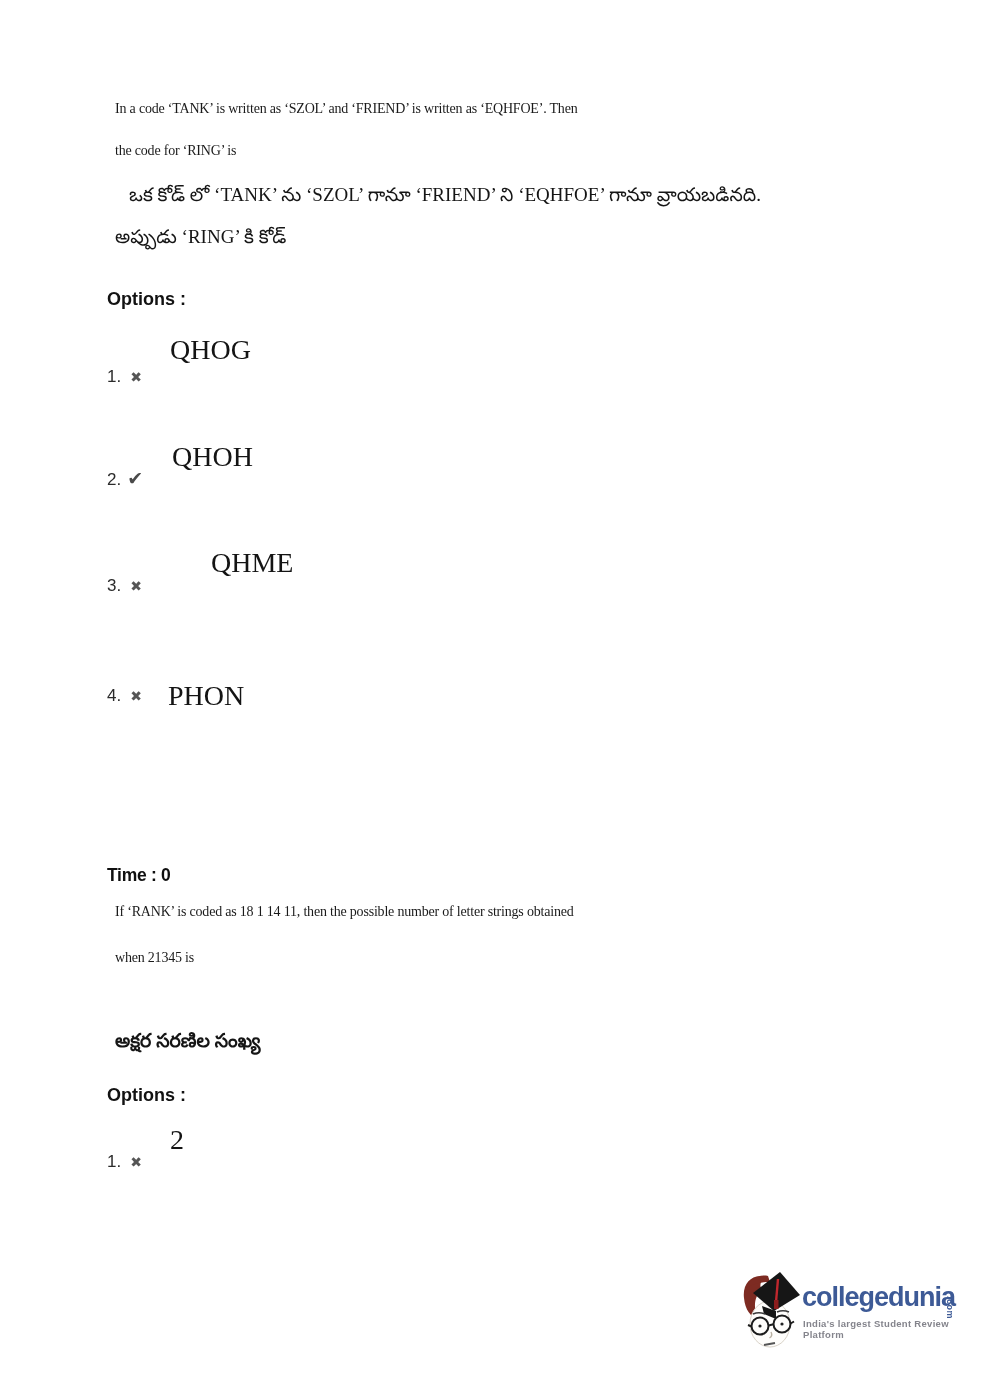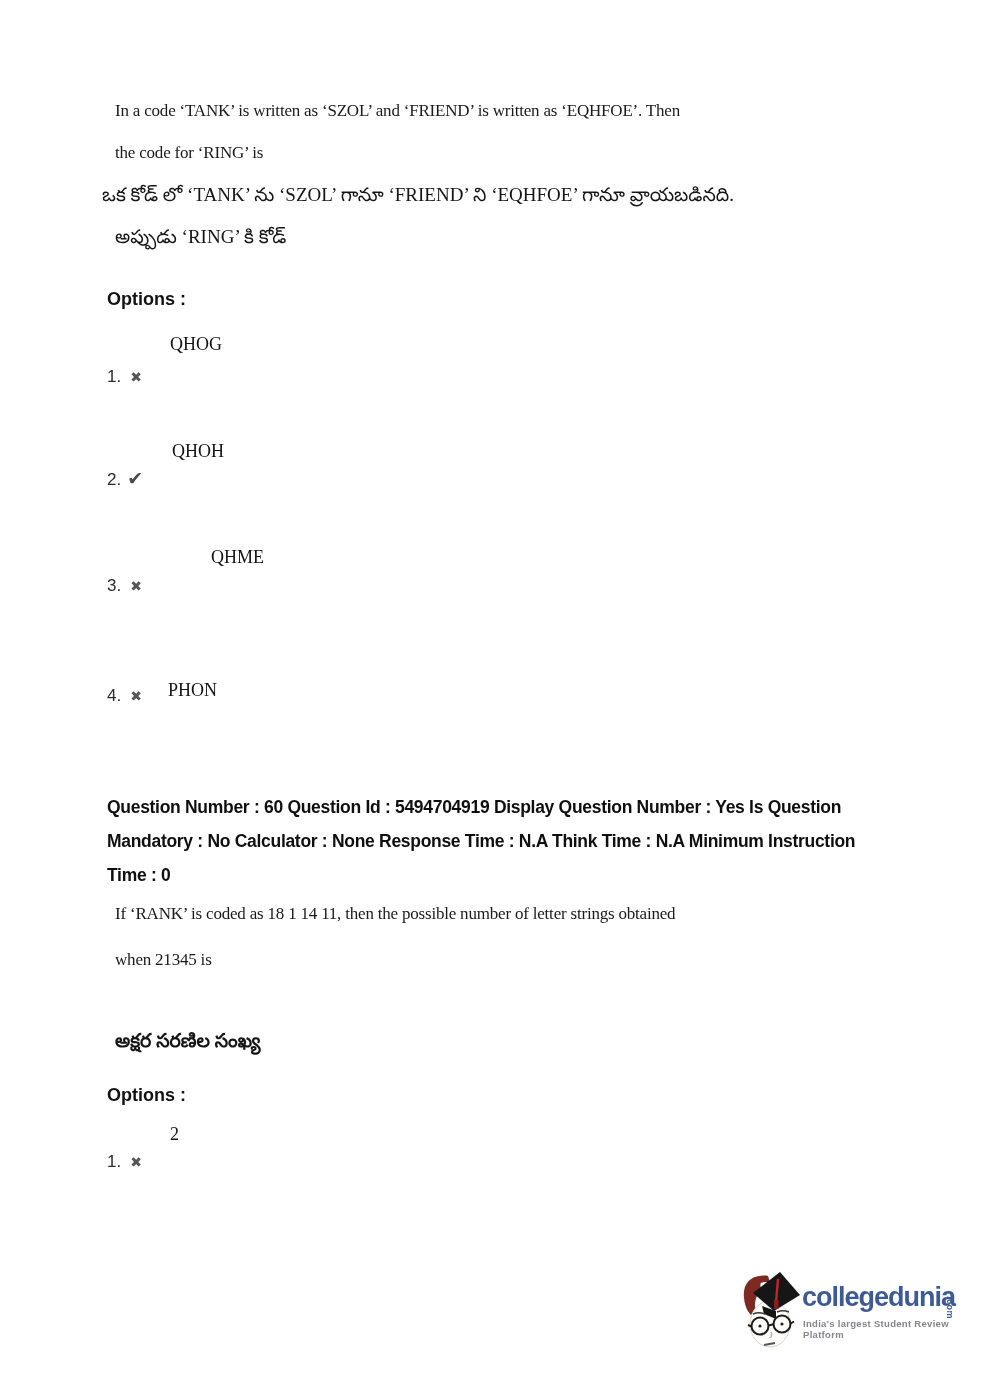--- a/index.html
+++ b/index.html
@@ -9,37 +9,37 @@
     font-family: "Liberation Sans", sans-serif;
     position: relative;
     overflow: hidden;
   }
   .page { position: absolute; inset: 0; }
 
   .abs { position: absolute; white-space: nowrap; }
 
   .serif-en {
     font-family: "Liberation Serif", "DejaVu Serif", serif;
-    font-size: 17px;
+    font-size: 14px;
     color: #1a1a1a;
     letter-spacing: -0.2px;
   }
   .serif-te {
     font-family: "Liberation Serif", "DejaVu Serif", serif;
     font-size: 19px;
     color: #151515;
   }
   .options-label {
     font-size: 18px;
     font-weight: bold;
     color: #121212;
   }
   .opt-text {
     font-family: "Liberation Serif", "DejaVu Serif", serif;
-    font-size: 18px;
+    font-size: 28px;
     color: #141414;
   }
   .opt-row {
     font-size: 17px;
     color: #2b2b2b;
   }
   .cross-mark {
     font-size: 14px;
     color: #555555;
     margin-left: 9px;
@@ -76,21 +76,21 @@
     color: #84848c;
   }
 </style>
 </head>
 <body>
 
 <div class="page">
 
   <div class="abs serif-en" style="left:115px; top:101px;">In a code ‘TANK’ is written as ‘SZOL’ and ‘FRIEND’ is written as ‘EQHFOE’. Then</div>
   <div class="abs serif-en" style="left:115px; top:143px;">the code for ‘RING’ is</div>
-  <div class="abs serif-te" style="left:102px; top:184px;">ఒక కోడ్ లో ‘TANK’ ను ‘SZOL’ గానూ ‘FRIEND’ ని ‘EQHFOE’ గానూ వ్రాయబడినది.</div>
+  <div class="abs serif-te" style="left:129px; top:184px;">ఒక కోడ్ లో ‘TANK’ ను ‘SZOL’ గానూ ‘FRIEND’ ని ‘EQHFOE’ గానూ వ్రాయబడినది.</div>
   <div class="abs serif-te" style="left:115px; top:226px;text-align:center;">అప్పుడు ‘RING’ కి కోడ్</div>
 
   <div class="abs options-label" style="left:107px; top:289px;">Options :</div>
 
   <div class="abs opt-text" style="left:170px; top:334px;">QHOG</div>
   <div class="abs opt-row" style="left:107px; top:367px;">
     <span>1.</span><span class="cross-mark">✖</span>
   </div>
 
   <div class="abs opt-text" style="left:172px; top:441px;">QHOH</div>
@@ -101,22 +101,20 @@
   <div class="abs opt-text" style="left:175px; top:547px;margin-left:36px;">QHME</div>
   <div class="abs opt-row" style="left:107px; top:576px;">
     <span>3.</span><span class="cross-mark">✖</span>
   </div>
 
   <div class="abs opt-text" style="left:168px; top:680px;">PHON</div>
   <div class="abs opt-row" style="left:107px; top:686px;">
     <span>4.</span><span class="cross-mark">✖</span>
   </div>
 
-  <div class="abs meta-line" style="left:107px; top:797px;">Question Number : 60 Question Id : 5494704919 Display Question Number : Yes Is Question</div>
-  <div class="abs meta-line" style="left:107px; top:831px;">Mandatory : No Calculator : None Response Time : N.A Think Time : N.A Minimum Instruction</div>
   <div class="abs meta-line" style="left:107px; top:865px;text-align:center;">Time : 0</div>
 
   <div class="abs serif-en" style="left:115px; top:904px;">If ‘RANK’ is coded as 18 1 14 11, then the possible number of letter strings obtained</div>
   <div class="abs serif-en" style="left:115px; top:950px;">when 21345 is</div>
   <div class="abs serif-te" style="left:115px; top:1030px;font-weight:bold;">అక్షర సరణిల సంఖ్య</div>
 
   <div class="abs options-label" style="left:107px; top:1085px;">Options :</div>
 
   <div class="abs opt-text" style="left:170px; top:1124px;">2</div>
   <div class="abs opt-row" style="left:107px; top:1152px;">

